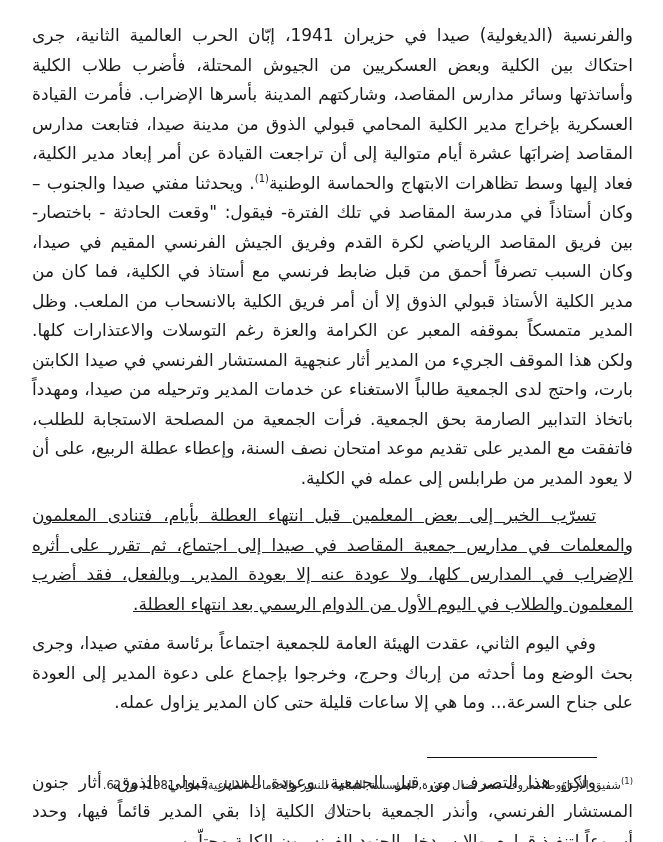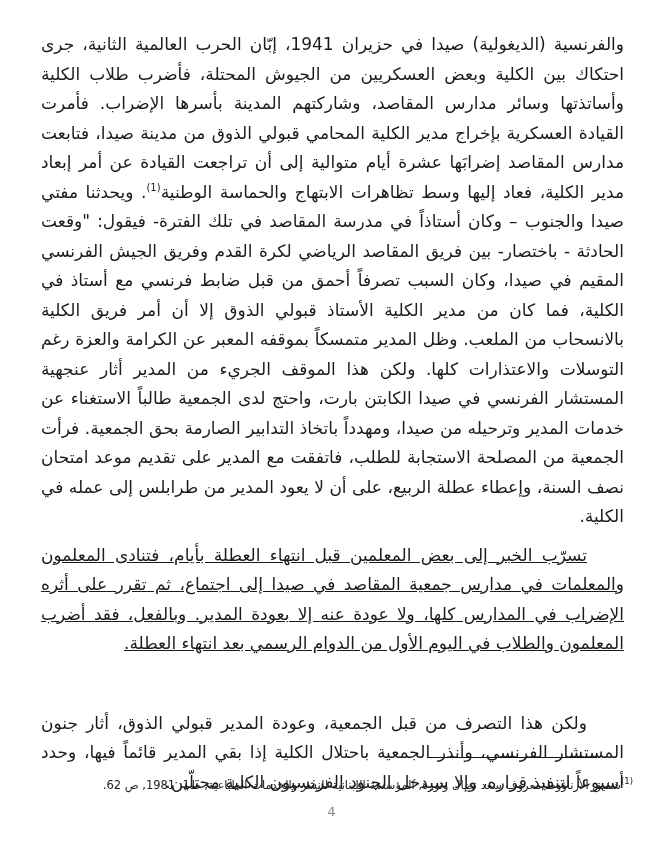--- a/index.html
+++ b/index.html
@@ -22,21 +22,21 @@
     width: 601px;
     direction: rtl;
     unicode-bidi: embed;
     text-align: justify;
     font-size: 17px;
     line-height: 29.5px;
     color: #1b1b1b;
     letter-spacing: 0;
   }
   .content p {
-    margin: 9px;
+    margin: 0;
     padding: 0;
   }
   .para-indent {
     text-indent: 37px;
   }
   .gap-small  { margin-top: 8px !important; text-decoration: underline; }
   .gap-medium { margin-top: 10px !important; }
   .gap-large  { margin-top: 50px !important; }
   sup.ref {
     font-size: 10px;
@@ -78,20 +78,21 @@
 </head>
 <body>
 
 <div class="page">
 
   <div class="content">
     <p><span>والفرنسية (الديغولية) صيدا في حزيران 1941، إبّان الحرب العالمية الثانية، جرى احتكاك بين الكلية وبعض العسكريين من الجيوش المحتلة، فأضرب طلاب الكلية وأساتذتها وسائر مدارس المقاصد، وشاركتهم المدينة بأسرها الإضراب. فأمرت القيادة العسكرية بإخراج مدير الكلية المحامي قبولي الذوق من مدينة صيدا، فتابعت مدارس المقاصد إضرابَها عشرة أيام متوالية إلى أن تراجعت القيادة عن أمر إبعاد مدير الكلية، فعاد إليها وسط تظاهرات الابتهاج والحماسة الوطنية</span><sup class="ref">(1)</sup><span>. ويحدثنا مفتي صيدا والجنوب – وكان أستاذاً في مدرسة المقاصد في تلك الفترة- فيقول: "وقعت الحادثة - باختصار- بين فريق المقاصد الرياضي لكرة القدم وفريق الجيش الفرنسي المقيم في صيدا، وكان السبب تصرفاً أحمق من قبل ضابط فرنسي مع أستاذ في الكلية، فما كان من مدير الكلية الأستاذ قبولي الذوق إلا أن أمر فريق الكلية بالانسحاب من الملعب. وظل المدير متمسكاً بموقفه المعبر عن الكرامة والعزة رغم التوسلات والاعتذارات كلها. ولكن هذا الموقف الجريء من المدير أثار عنجهية المستشار الفرنسي في صيدا الكابتن بارت، واحتج لدى الجمعية طالباً الاستغناء عن خدمات المدير وترحيله من صيدا، ومهدداً باتخاذ التدابير الصارمة بحق الجمعية. فرأت الجمعية من المصلحة الاستجابة للطلب، فاتفقت مع المدير على تقديم موعد امتحان نصف السنة، وإعطاء عطلة الربيع، على أن لا يعود المدير من طرابلس إلى عمله في الكلية.</span></p>
 
     <p class="para-indent gap-small">تسرّب الخبر إلى بعض المعلمين قبل انتهاء العطلة بأيام، فتنادى المعلمون والمعلمات في مدارس جمعية المقاصد في صيدا إلى اجتماع، ثم تقرر على أثره الإضراب في المدارس كلها، ولا عودة عنه إلا بعودة المدير. وبالفعل، فقد أضرب المعلمون والطلاب في اليوم الأول من الدوام الرسمي بعد انتهاء العطلة.</p>
 
+    <p class="para-indent gap-medium">وفي اليوم الثاني، عقدت الهيئة العامة للجمعية اجتماعاً برئاسة مفتي صيدا، وجرى بحث الوضع وما أحدثه من إرباك وحرج، وخرجوا بإجماع على دعوة المدير إلى العودة على جناح السرعة... وما هي إلا ساعات قليلة حتى كان المدير يزاول عمله.</p>
 
     <p class="para-indent gap-large">ولكن هذا التصرف من قبل الجمعية، وعودة المدير قبولي الذوق، أثار جنون المستشار الفرنسي، وأنذر الجمعية باحتلال الكلية إذا بقي المدير قائماً فيها، وحدد أسبوعاً لتنفيذ قراره، وإلا سيدخل الجنود الفرنسيون الكلية محتلّين.</p>
   </div>
 
   <div class="footnote-sep"></div>
 
   <div class="footnote"><sup class="ref">(1)</sup><span>شفيق الأرناؤوط:معروف سعد نضال وثورة, المؤسسة اللبنانية للنشر والخدمات الطباعية, ط1، 1981, ص 62.</span></div>
 
   <div class="page-number">4</div>
 

